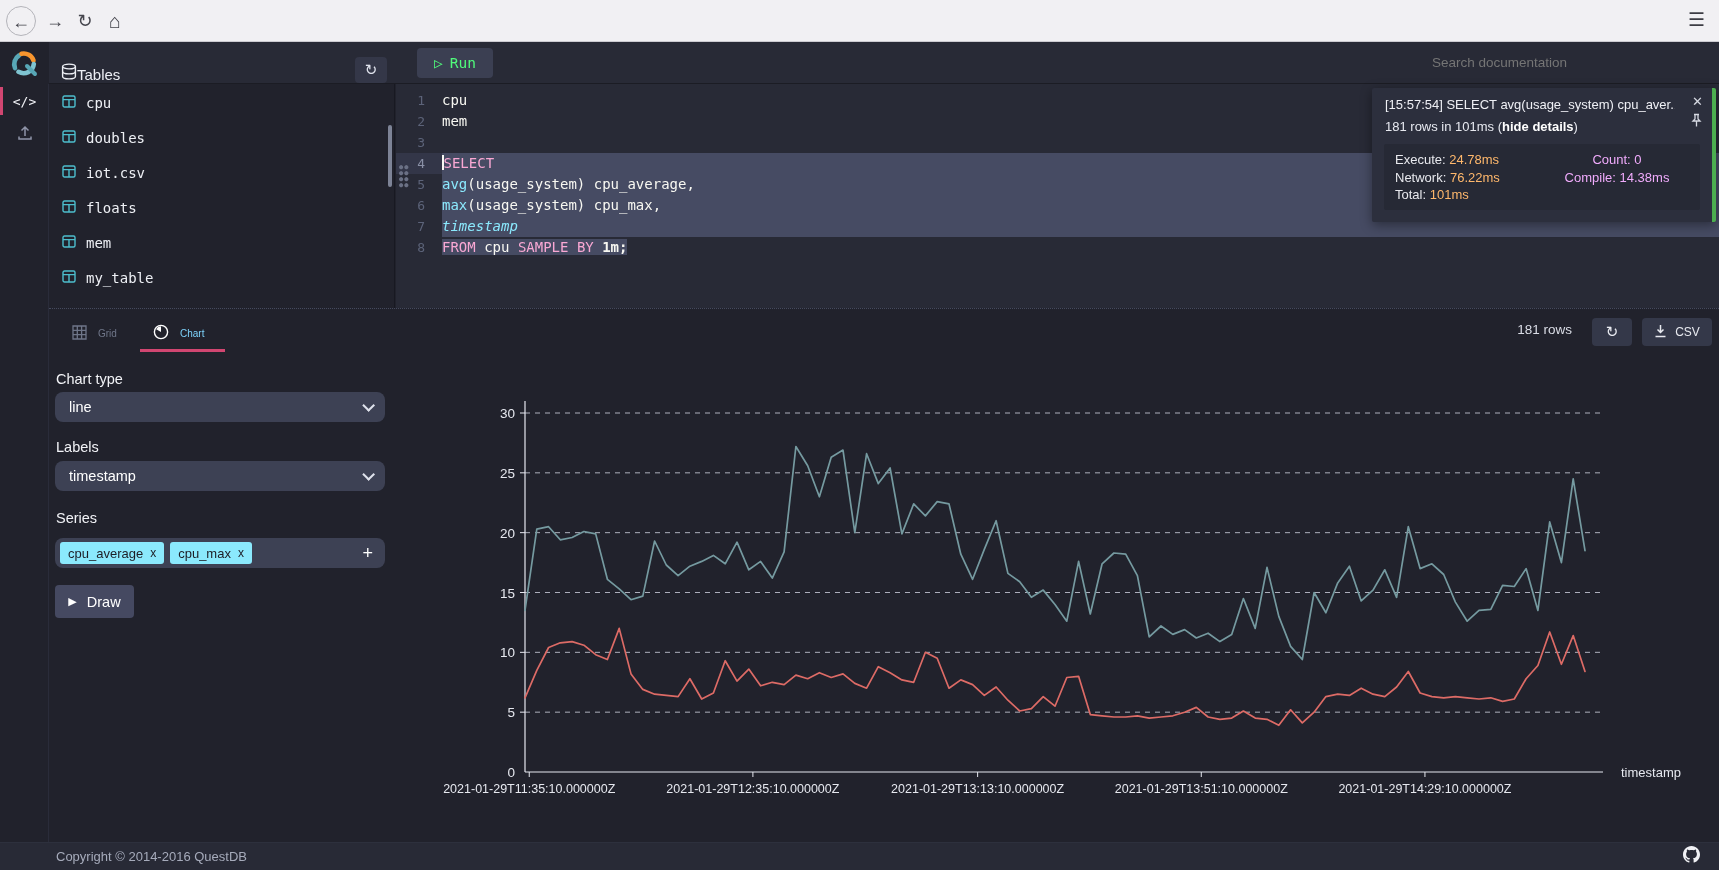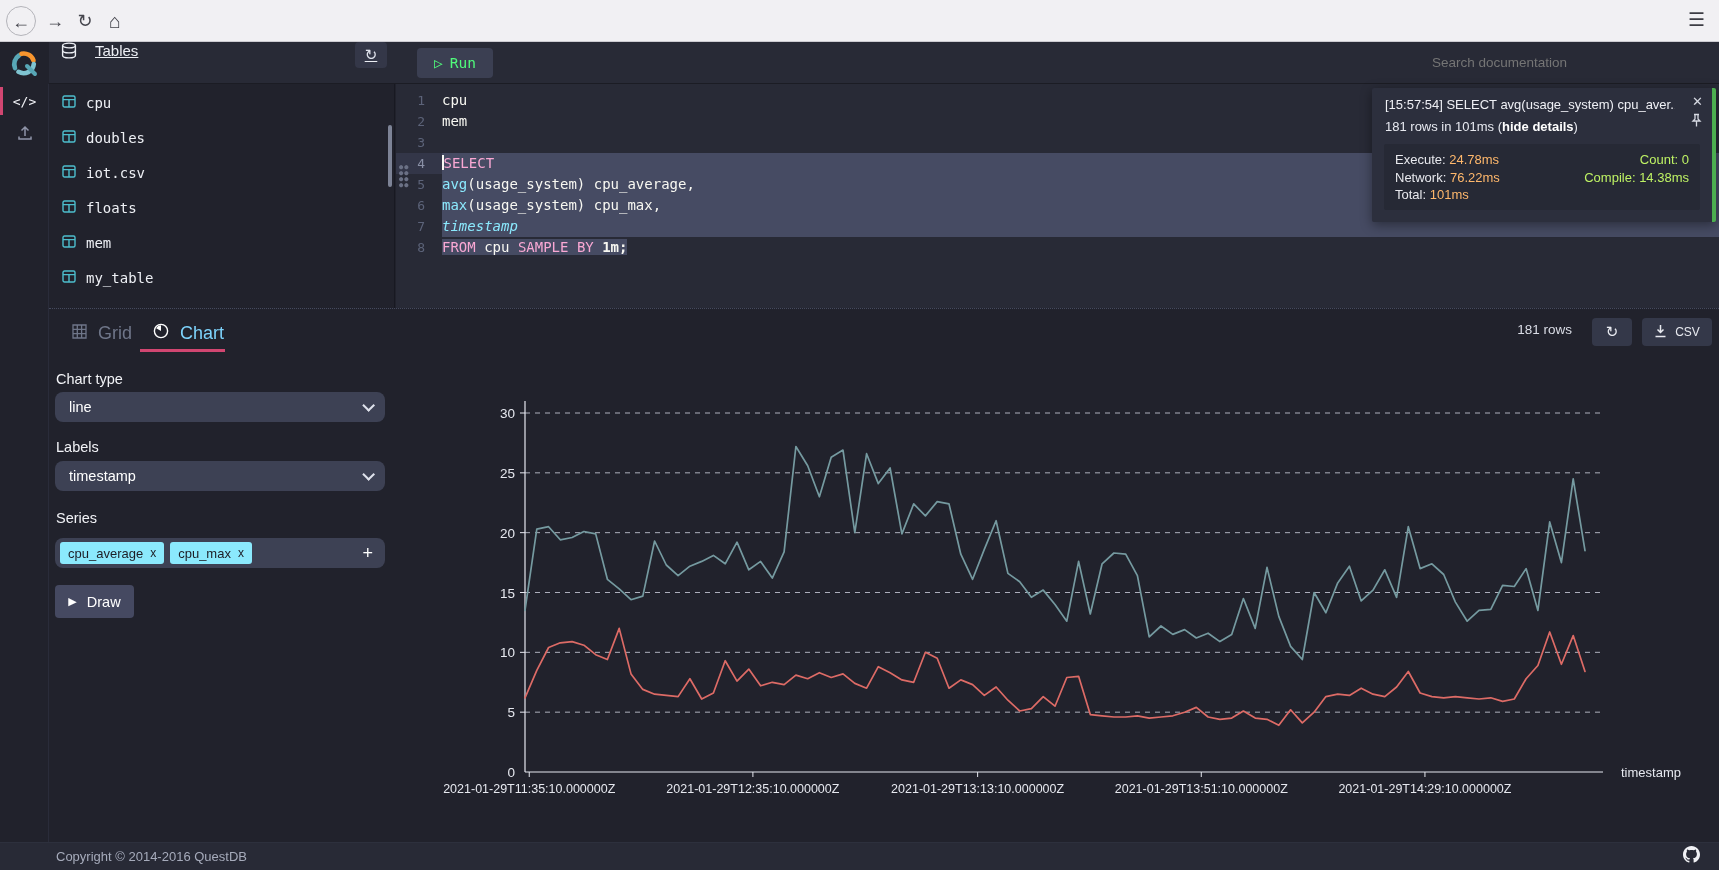--- a/index.html
+++ b/index.html
@@ -23,22 +23,22 @@
   .url-port { color:#7a7a85; }
   .urlbar-right { margin-left:auto; display:flex; align-items:center; gap:14px;
                   padding-right:16px; color:#55555e; }
   .hamburger { position:absolute; right:14px; top:8px; font-size:19px; color:#3c3c44; }
 
   
   .app-header { position:absolute; left:0; top:42px; width:1719px; height:42px;
                 background:#282a36; border-bottom:1px solid #1b1c24; display:flex; }
   .logo-cell { width:49px; height:42px; background:#21222c; display:flex;
                align-items:center; justify-content:center; }
-  .tables-head { width:346px; display:flex; align-items:flex-start; padding-left:12px;
-                 color:#eceef4; font-size:15px; gap:18px;text-decoration:underline; }
+  .tables-head { width:346px; display:flex; align-items:flex-end; padding-left:12px;
+                 color:#eceef4; font-size:15px; gap:0; }
   .tables-head .spacer { flex:1; }
   .icon-btn { width:32px; height:26px; border-radius:4px; background:#343748;
               color:#dfe2ec; display:flex; align-items:center; justify-content:center;
               font-size:15px; margin-right:8px; }
   .editor-toolbar { flex:1; display:flex; align-items:center; position:relative; }
   .run-btn { margin-left:22px; width:76px; height:30px; background:#3b3f52; border-radius:4px;
              color:#50fa7b; font-size:14.5px; display:flex; align-items:center;
              justify-content:center; gap:7px; font-family:"DejaVu Sans Mono", monospace; }
   .search-doc { position:absolute; right:152px; font-size:13.5px; color:#616779;
                 background:transparent; border:none; text-align:right; width:160px;
@@ -84,21 +84,21 @@
 
   
   .h-handle { position:absolute; left:888px; top:304px; color:#6b7185; font-size:13px;
               letter-spacing:2px; }
 
   
   .results { position:absolute; left:49px; top:308px; width:1670px; height:534px;
              background:#21222c; border-top:1px dotted #454a5e; }
   .tabbar { position:absolute; left:0; top:0; width:100%; height:44px; }
   .tab { position:absolute; top:7px; height:34px; display:flex; align-items:center;
-         gap:11px; font-size:18px; }
+         gap:11px; font-size:10px; }
   .tab-grid { left:23px; color:#6f7689; }
   .tab-chart { left:104px; color:#7dd3fc; }
   .tab-underline { position:absolute; left:91px; top:40px; width:85px; height:3px;
                    background:#d14671; }
   .rows-label { position:absolute; right:147px; top:13px; color:#dadde6; font-size:13.5px; }
   .res-btn { position:absolute; top:9px; height:28px; background:#343849; border-radius:4px;
              color:#e8eaf0; display:flex; align-items:center; justify-content:center;
              gap:8px; font-size:12px; }
   .btn-refresh { right:87px; width:40px; font-size:15px; }
   .btn-csv { right:7px; width:70px; }
@@ -134,21 +134,21 @@
                  overflow:hidden; }
   .toast-sub { position:absolute; left:13px; top:31px; color:#e7e9f0; }
   .toast-sub b { color:#fff; }
   .toast-close { position:absolute; right:9px; top:6px; color:#d6d9e2; font-size:13px; }
   .toast-pin { position:absolute; right:9px; top:25px; }
   .toast-box { position:absolute; left:12px; top:56px; width:316px; height:66px;
                background:#262935; border-radius:2px; padding:7px 11px; }
   .stat-row { display:flex; height:17.5px; line-height:17.5px; }
   .stat-l { width:150px; color:#e8e9ee; }
   .stat-l .val { color:#ffb86c; }
-  .stat-r { flex:1; text-align:right; color:#bef264; }
+  .stat-r { flex:1; text-align:center; color:#f0abfc; }
 
   
   .footer { position:absolute; left:0; top:842px; width:1719px; height:28px;
             background:#282a36; border-top:1px solid #32354394; display:flex;
             align-items:center; }
   .copyright { margin-left:56px; font-size:13px; color:#a6abbb; }
   .gh { margin-left:auto; margin-right:18px; }
 </style>
 </head>
 <body>

